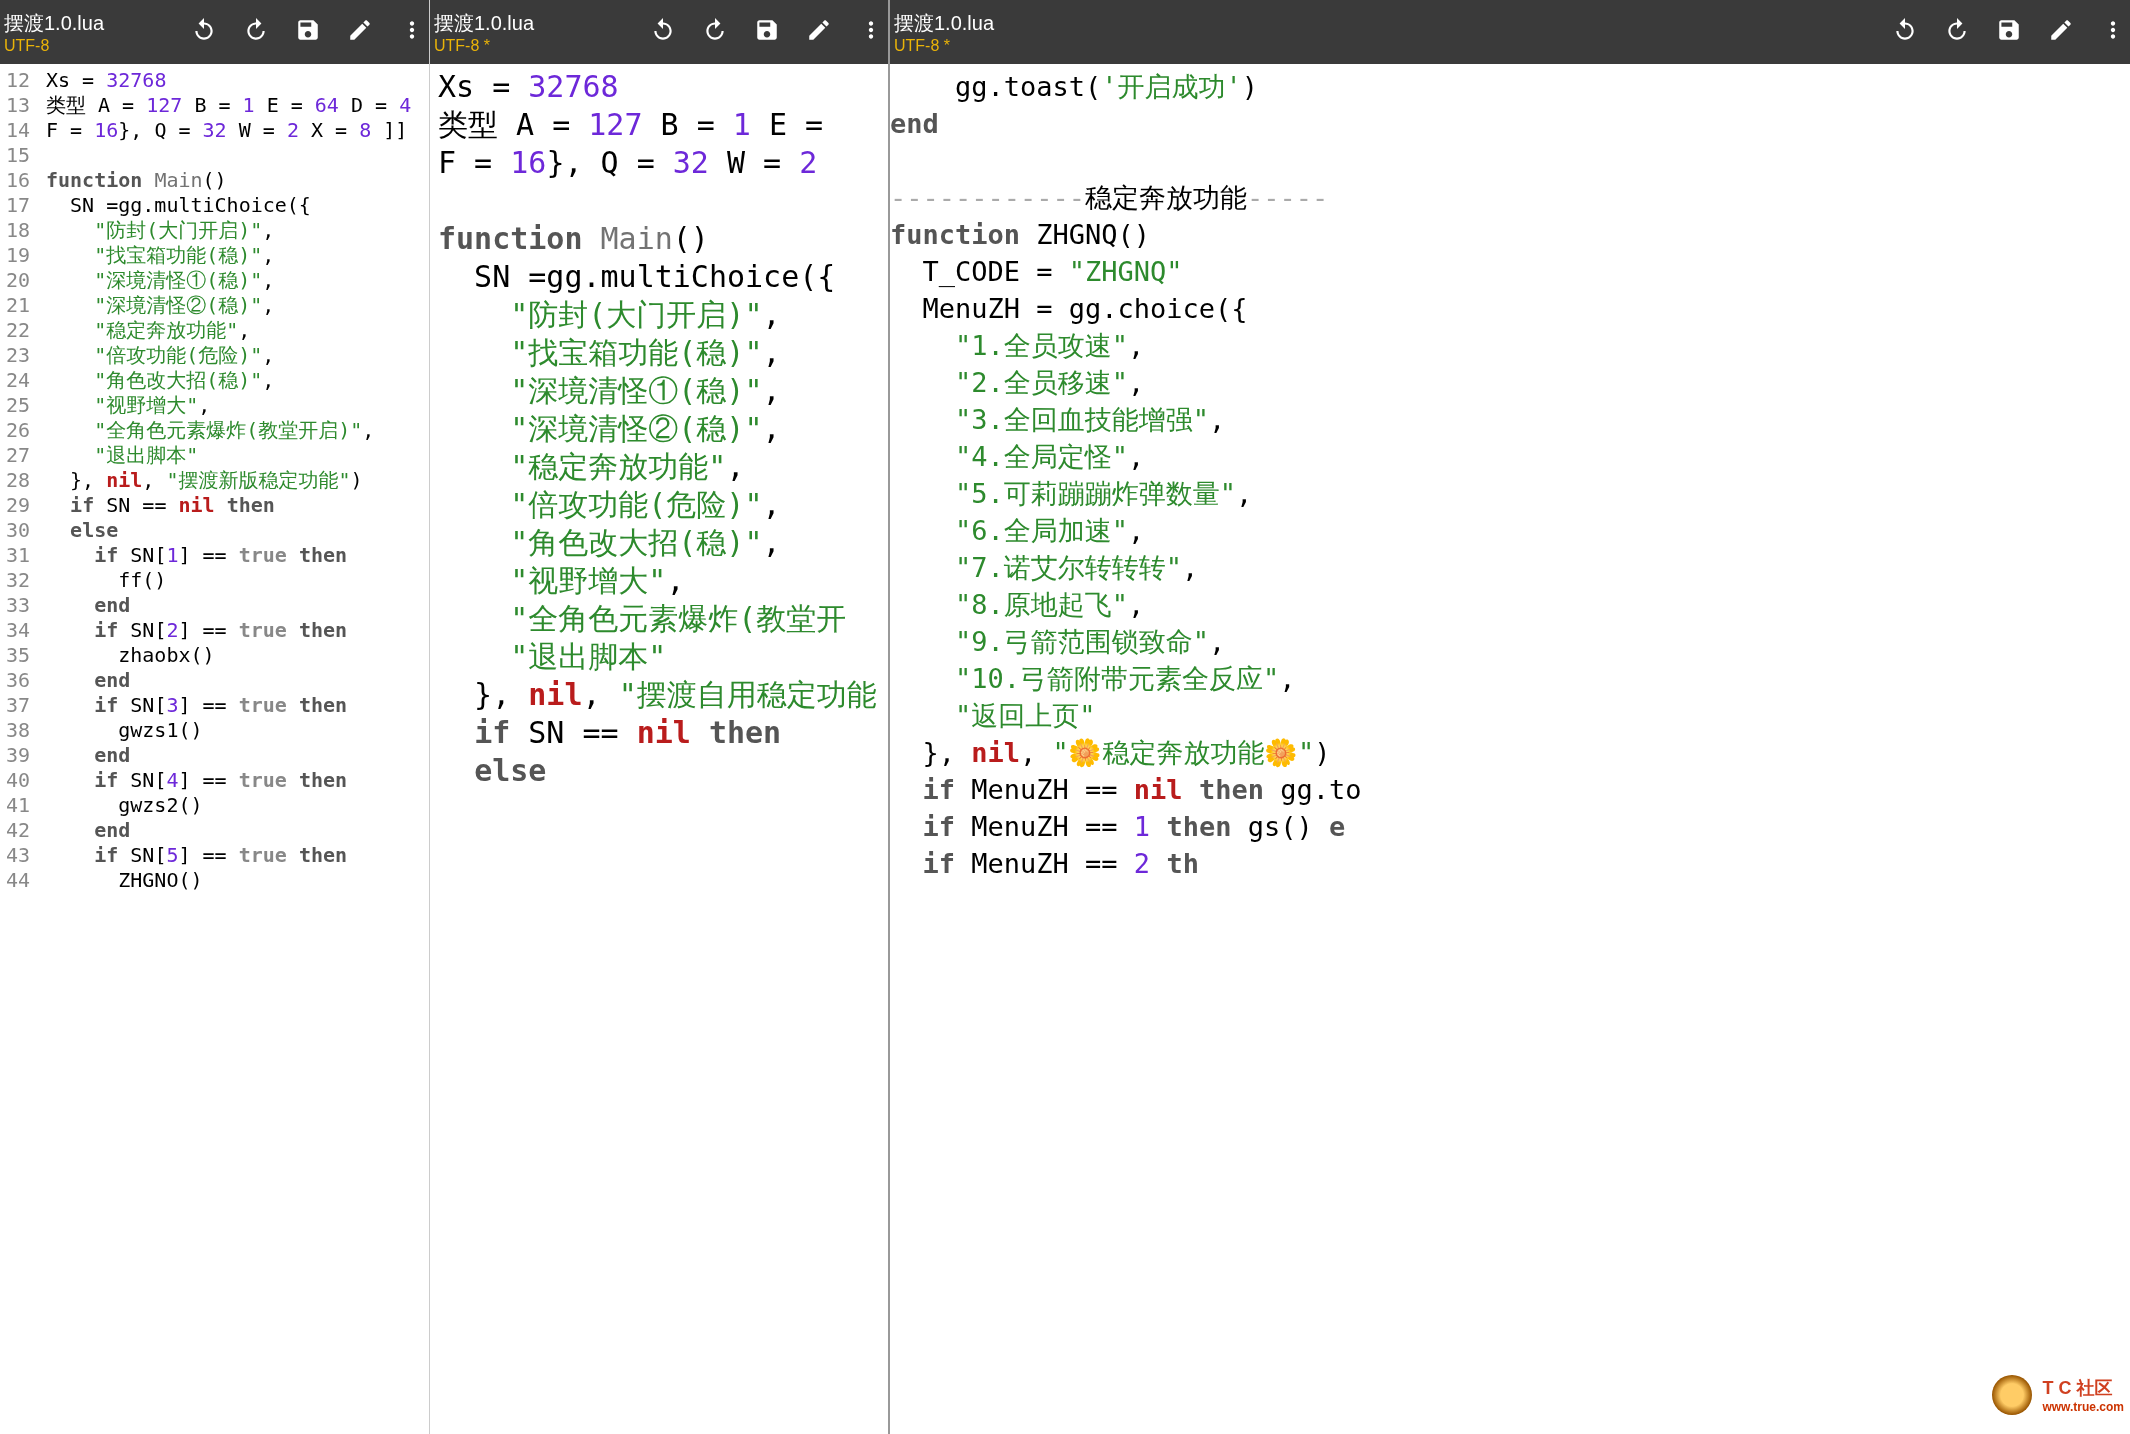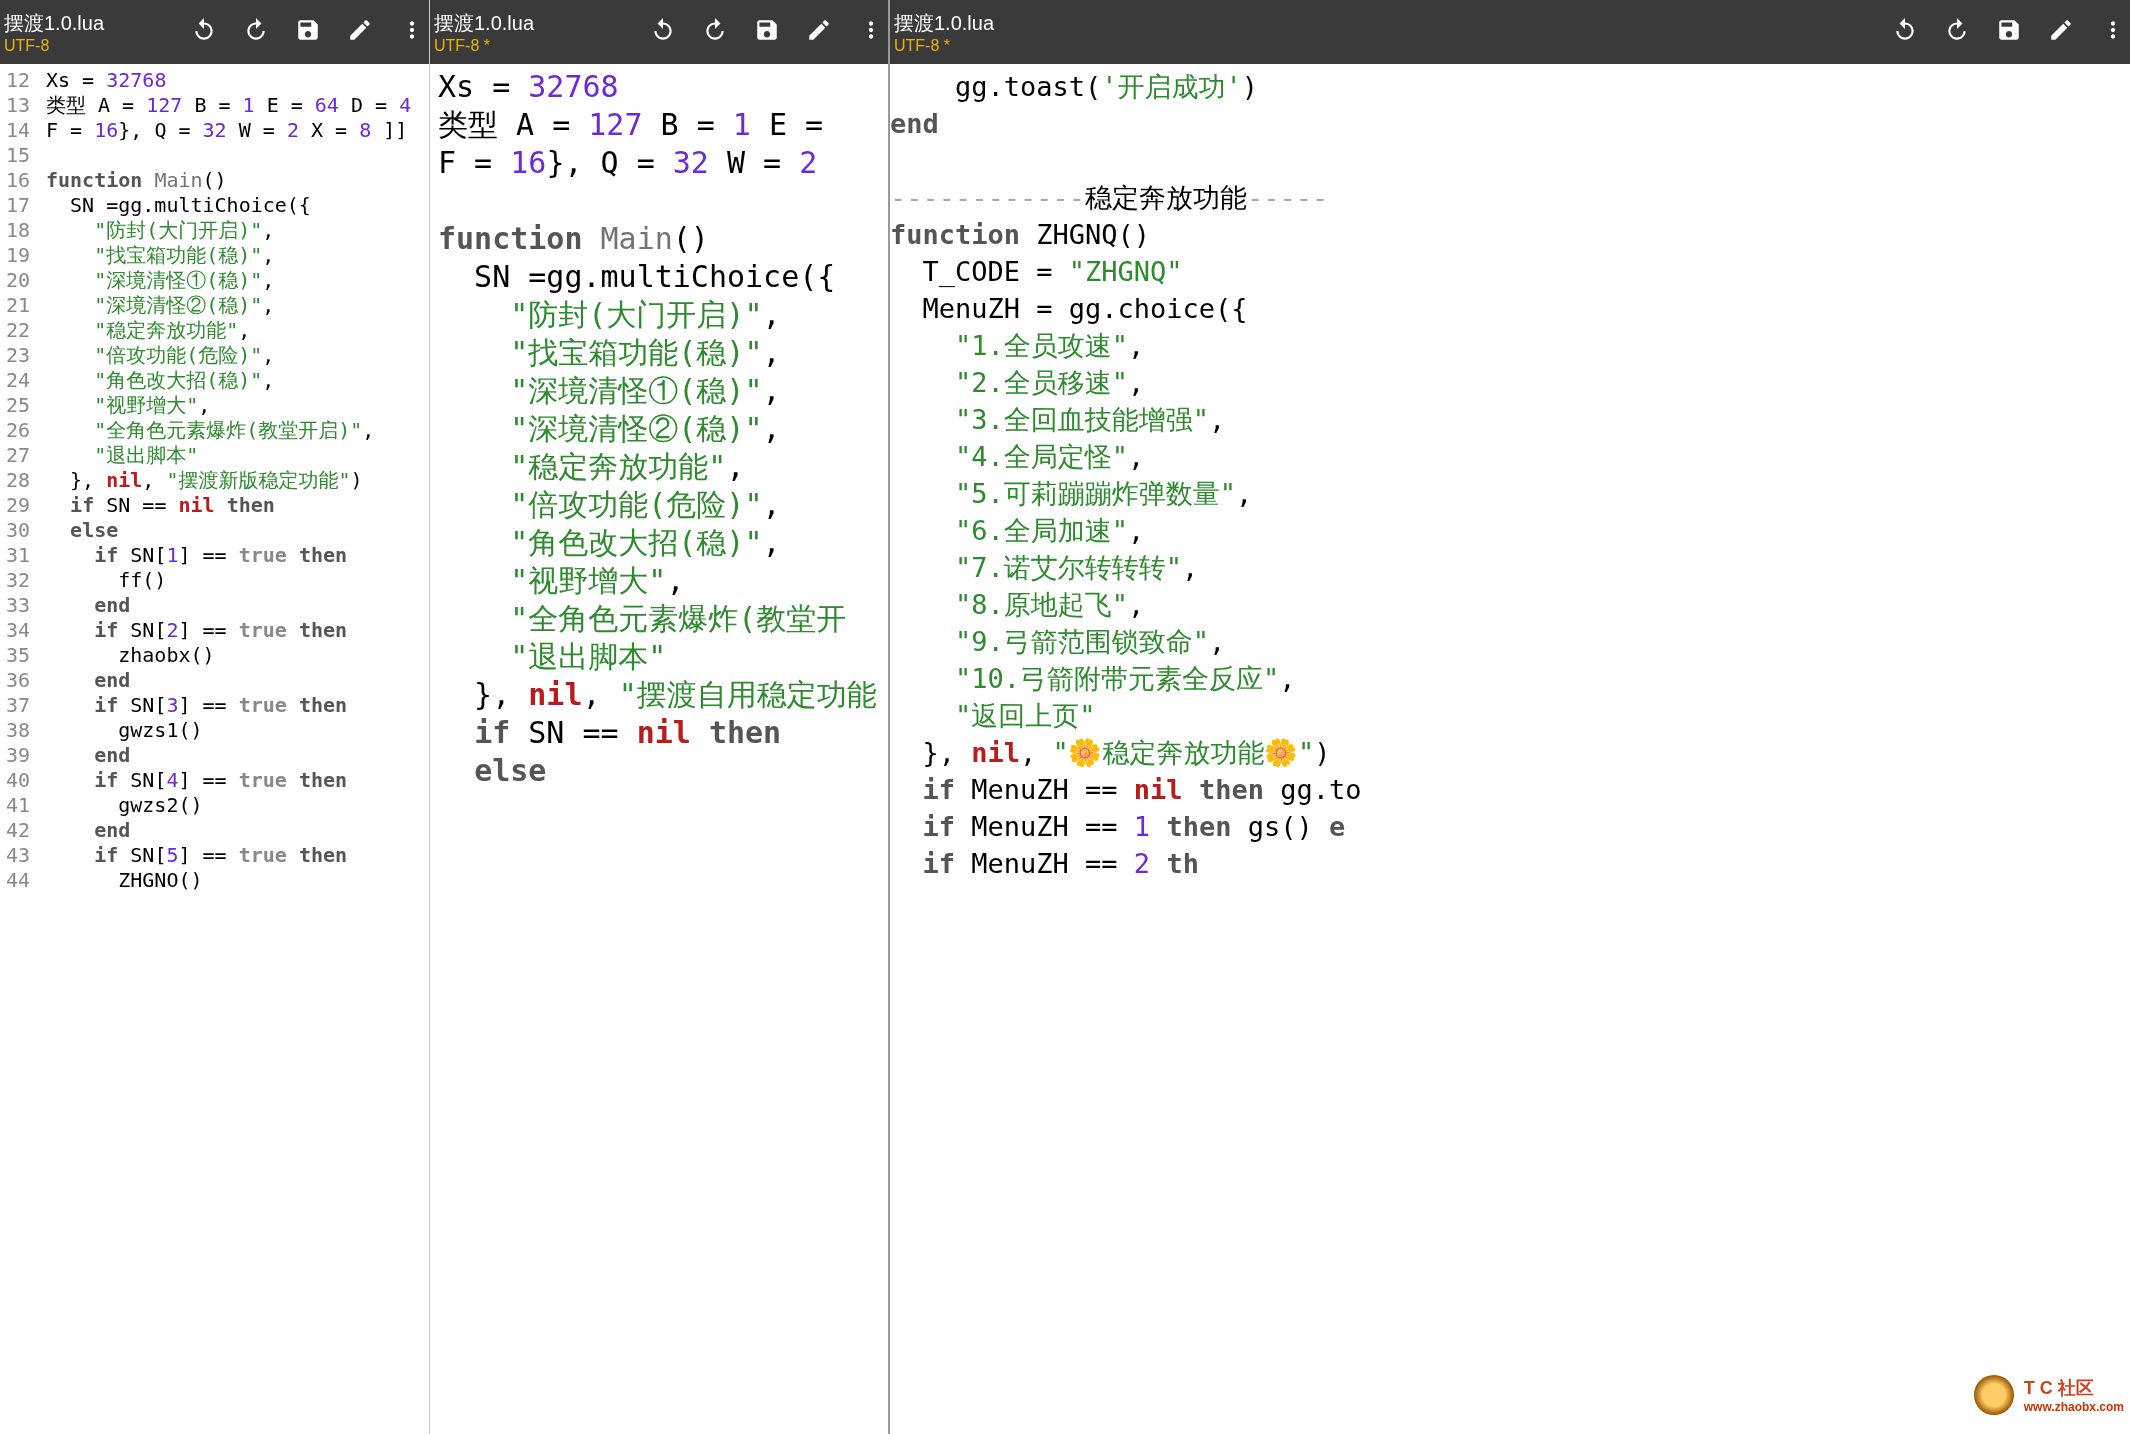--- a/index.html
+++ b/index.html
@@ -117,17 +117,17 @@
             </svg></span>
     </div>
   </div>
   <div class="code p3" id="code3"><div class="line"><span class="ct">    gg.toast(<span class="str">'开启成功'</span>)</span></div><div class="line"><span class="ct"><span class="kw">end</span></span></div><div class="line"><span class="ct">&nbsp;</span></div><div class="line"><span class="ct"><span class="dash">------------</span>稳定奔放功能<span class="dash">-----</span></span></div><div class="line"><span class="ct"><span class="kw">function</span> ZHGNQ()</span></div><div class="line"><span class="ct">  T_CODE = <span class="str">"ZHGNQ"</span></span></div><div class="line"><span class="ct">  MenuZH = gg.choice({</span></div><div class="line"><span class="ct">    <span class="str">"1.全员攻速"</span>,</span></div><div class="line"><span class="ct">    <span class="str">"2.全员移速"</span>,</span></div><div class="line"><span class="ct">    <span class="str">"3.全回血技能增强"</span>,</span></div><div class="line"><span class="ct">    <span class="str">"4.全局定怪"</span>,</span></div><div class="line"><span class="ct">    <span class="str">"5.可莉蹦蹦炸弹数量"</span>,</span></div><div class="line"><span class="ct">    <span class="str">"6.全局加速"</span>,</span></div><div class="line"><span class="ct">    <span class="str">"7.诺艾尔转转转"</span>,</span></div><div class="line"><span class="ct">    <span class="str">"8.原地起飞"</span>,</span></div><div class="line"><span class="ct">    <span class="str">"9.弓箭范围锁致命"</span>,</span></div><div class="line"><span class="ct">    <span class="str">"10.弓箭附带元素全反应"</span>,</span></div><div class="line"><span class="ct">    <span class="str">"返回上页"</span></span></div><div class="line"><span class="ct">  }, <span class="nil">nil</span>, <span class="str">"🌼稳定奔放功能🌼"</span>)</span></div><div class="line"><span class="ct">  <span class="kw">if</span> MenuZH == <span class="nil">nil</span> <span class="kw">then</span> gg.to</span></div><div class="line"><span class="ct">  <span class="kw">if</span> MenuZH == <span class="num">1</span> <span class="kw">then</span> gs() <span class="kw">e</span></span></div><div class="line"><span class="ct">  <span class="kw">if</span> MenuZH == <span class="num">2</span> <span class="kw">th</span></span></div></div>
 </div>
 
 <div class="watermark">
   <div class="logo"></div>
   <div>
     <div>T C 社区</div>
-    <div style="font-size:12px;color:#cc3300">www.zhaobx.com</div>
+    <div style="font-size:12px;color:#cc3300">www.true.com</div>
   </div>
 </div>
 
 </div>
 
 </body></html>

